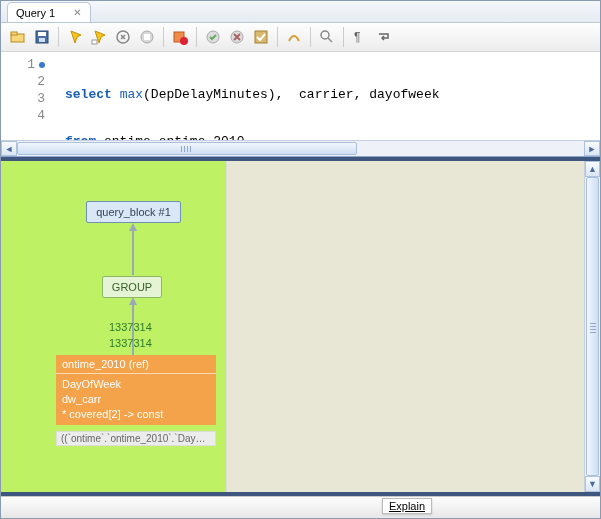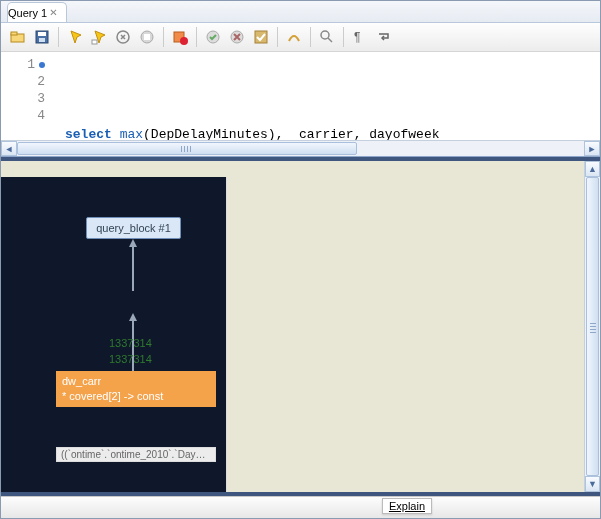--- a/index.html
+++ b/index.html
@@ -28,24 +28,24 @@
     display: flex;
     align-items: flex-end;
     padding-left: 6px;
     gap: 2px;
   }
   .tab {
     background: #fff;
     border: 1px solid #b9c7db;
     border-bottom: none;
     border-radius: 5px 5px 0 0;
-    padding: 2px 8px 2px 0;
+    padding: 2px 8px 2px 8px;
     display: flex;
     align-items: center;
-    gap: 2px;
+    gap: 18px;
     font-size: 11px;
     height: 20px;
   }
   .tab .close {
     color: #888;
     font-size: 10px;
     line-height: 1;
   }
   
   .toolbar {
@@ -88,21 +88,21 @@
     color: #888;
   }
   .gutter div { height: 17px; line-height:17px; display:flex; justify-content:flex-end; align-items:center; gap:4px;}
   .gutter .dot { width:6px;height:6px;border-radius:50%;background:#3a77d0;}
   .code {
     flex: 1;
     padding: 4px 0 0 14px;
     white-space: pre;
     position: relative;
   }
-  .code-line { height:17px; line-height:17px;margin-top:40px; }
+  .code-line { height:17px; line-height:17px; }
   .kw { color:#1a5fb4; font-weight:bold; }
   .fn { color:#1a5fb4; }
   .txt { color:#000; }
 
   .hscroll {
     height: 16px;
     background:#eef2f8;
     display: flex;
     align-items: stretch;
     border-top:1px solid #c5d0de;
@@ -133,25 +133,24 @@
   }
 
   .explain-area {
     flex:1;
     display:flex;
     position:relative;
     background:#e8e6d4;
   }
   .explain-canvas {
     width: 226px;
-    background:#0f172a;
+    background:#bef264;
     border-right:1px solid #dcdcdc;
     position:relative;
     overflow:hidden;
-    margin-top:16px;
   }
   .explain-right {
     flex:1;
     background:#e8e6d4;
   }
   .vscroll {
     width:16px;
     background:#eef2f8;
     display:flex; flex-direction:column;
     border-left:1px solid #c5d0de;
@@ -393,24 +392,27 @@
   <div class="explain-area">
     <div class="explain-canvas">
 
       <div class="arrow-line" style="left:131px; top:64px; height:50px;"></div>
       <div class="arrow-head" style="left:128px; top:62px;"></div>
 
       <div class="arrow-line" style="left:131px; top:138px; height:56px;"></div>
       <div class="arrow-head" style="left:128px; top:136px;"></div>
 
       <div class="node qblock"><span>query_block #1</span></div>
+      <div class="node group"><span>GROUP</span></div>
       <div class="rows1">1337314</div>
       <div class="rows2">1337314</div>
       <div class="tablebox">
+        <div class="hdr">ontime_2010 (ref)</div>
         <div class="body">
+          <div>DayOfWeek</div>
           <div>dw_carr</div>
           <div>* covered[2] -&gt; const</div>
         </div>
       </div>
       <div class="caption">((`ontime`.`ontime_2010`.`DayOf...</div>
     </div>
     <div class="explain-right"></div>
     <div class="vscroll">
       <div class="arrow">▲</div>
       <div class="track">

